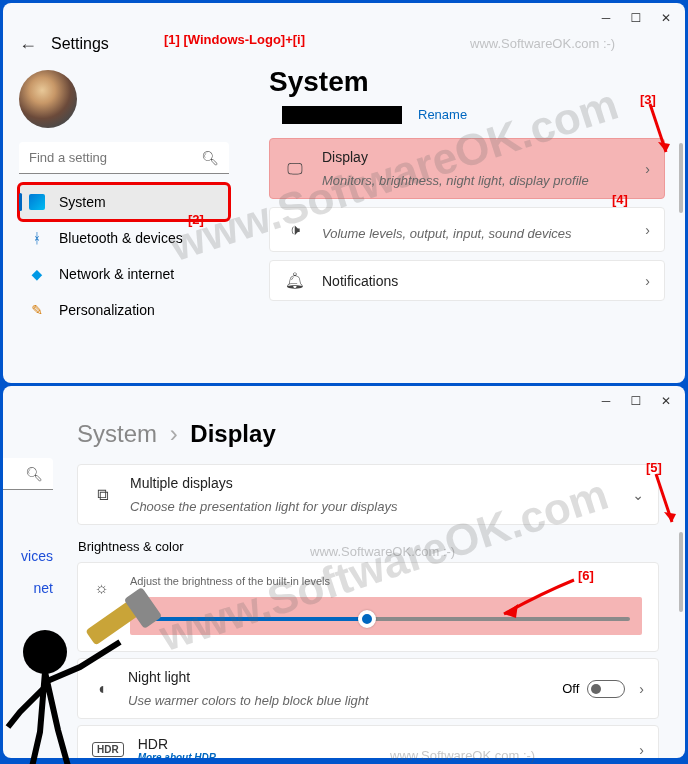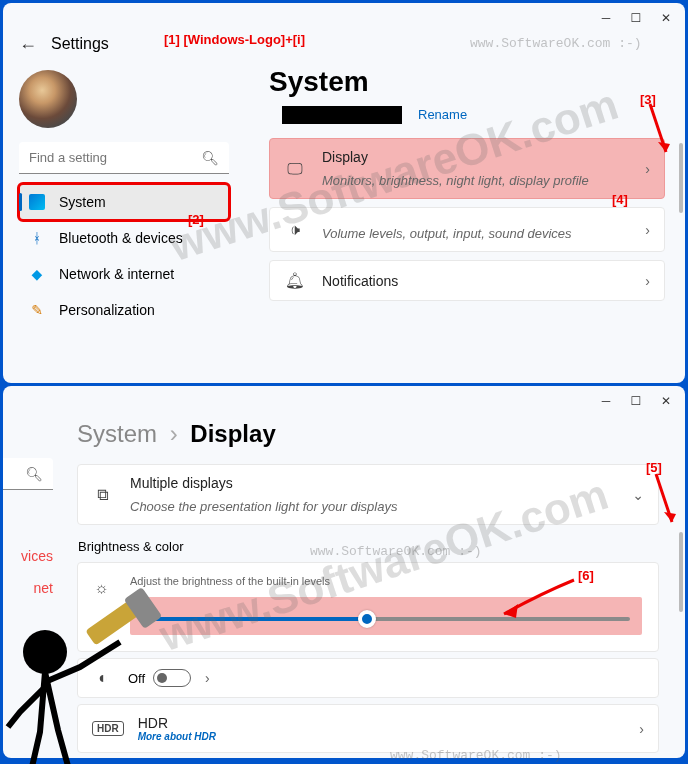--- a/index.html
+++ b/index.html
@@ -46,21 +46,21 @@
     .card-icon { width: 22px; color: #444; font-size: 16px; display: flex; justify-content: center; }
     .card-text { flex: 1; }
     .card-title { font-size: 14px; color: #222; }
     .card-sub { font-size: 13px; color: #666; margin-top: 8px; font-style: italic; }
     .chevron { color: #666; font-size: 14px; }
     
     
     .w2-body { display: flex; height: calc(100% - 36px); }
     .w2-sidebar { width: 50px; overflow: hidden; padding-top: 46px; }
     .w2-search { margin: 0 0 18px -150px; }
-    .truncated { font-size: 14px; padding: 8px 0 8px 0; text-align: right; white-space: nowrap; color: #ef4444; }
+    .truncated { font-size: 14px; padding: 8px 0 8px 0; text-align: right; white-space: nowrap; color: #1d4ed8; }
     
     .w2-main { flex: 1; padding: 8px 26px 0 24px; position: relative; }
     .breadcrumb { font-size: 24px; font-weight: 600; margin-bottom: 16px; }
     .bc-light { color: #888; font-weight: 400; }
     .bc-sep { color: #aaa; margin: 0 6px; font-weight: 400; }
     
     .section-label { font-size: 13px; font-weight: 400; margin: 14px 1px 8px; }
     
     .brightness-card { background: #fff; border: 1px solid #e8e8e8; border-radius: 4px; padding: 12px 16px 16px; display: flex; gap: 14px; }
     .br-icon { width: 22px; padding-top: 4px; color: #555; }
@@ -80,21 +80,21 @@
     .hdr-link { color: #0067c0; font-size: 10px; font-weight: 600; cursor: pointer; font-style: italic; }
     .hdr-badge { border: 1px solid #555; border-radius: 3px; padding: 1px 4px; font-size: 10px; font-weight: 700; color: #444; }
     
     .scrollbar-track { position: absolute; right: 2px; top: 140px; bottom: 0; width: 4px; }
     .scrollbar-thumb { background: #bbb; border-radius: 2px; width: 4px; }
     
     .ann { position: absolute; color: #ee0000; font-weight: 700; font-size: 13px; pointer-events: none; z-index: 50; }
     .arrow { position: absolute; z-index: 45; pointer-events: none; }
     
     .watermark { position: absolute; color: rgba(100,100,100,0.22); font-size: 24px; font-weight: 700; pointer-events: none; z-index: 40; white-space: nowrap; }
-    .wm-small { font-size: 13px; color: rgba(90,90,90,0.35); font-weight: 400; font-family: Liberation Mono, monospace; }
+    .wm-small { font-size: 13px; color: rgba(90,90,90,0.35); font-weight: 400; }
     
     .hammer-fig { position: absolute; left: -10px; bottom: -8px; width: 190px; height: 200px; z-index: 60; pointer-events: none; }
   </style>
 </head>
 <body>
 
 <div class="window window1">
   <div class="titlebar">
     <span class="tb-btn">─</span>
     <span class="tb-btn">☐</span>
@@ -202,20 +202,24 @@
         <span class="br-icon">☼</span>
         <div class="br-body">
           <div class="br-sub">Adjust the brightness of the built-in levels</div>
           <div class="slider-wrap">
             <input type="range" class="slider" min="0" max="100" value="46" style="">
           </div>
         </div>
       </div>
       <div class="nl-card">
         <span class="card-icon">◐</span>
+        <div class="card-text" style="flex:1;">
+          <div class="card-title">Night light</div>
+          <div class="card-sub">Use warmer colors to help block blue light</div>
+        </div>
         <div class="toggle-wrap">
           <span>Off</span>
           <div class="toggle"></div>
         </div>
         <span class="chevron">›</span>
       </div>
       <div class="nl-card">
         <span class="hdr-badge">HDR</span>
         <div class="card-text" style="flex:1;">
           <div class="card-title">HDR</div>

